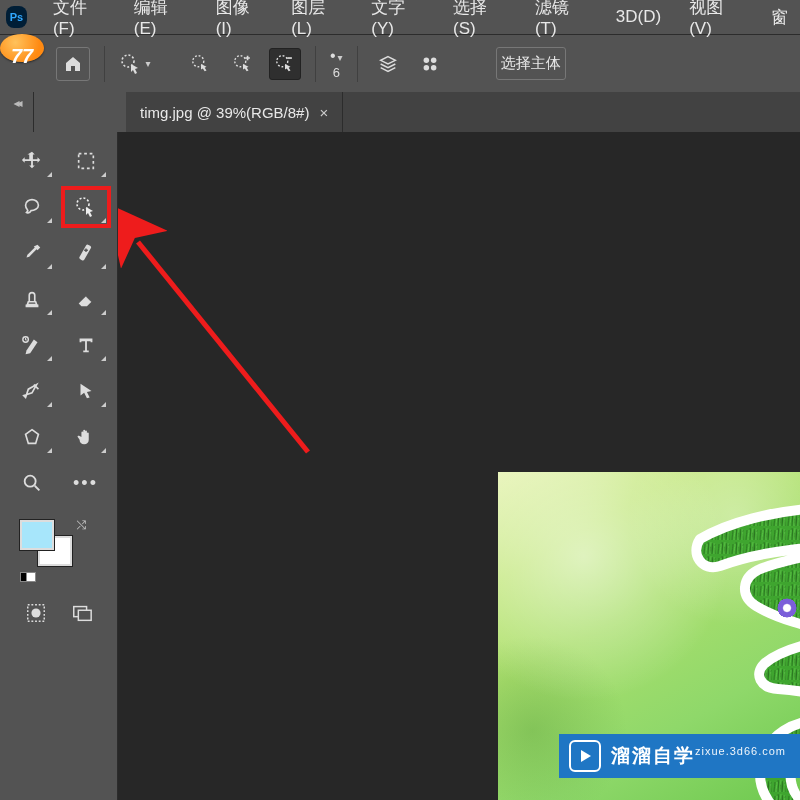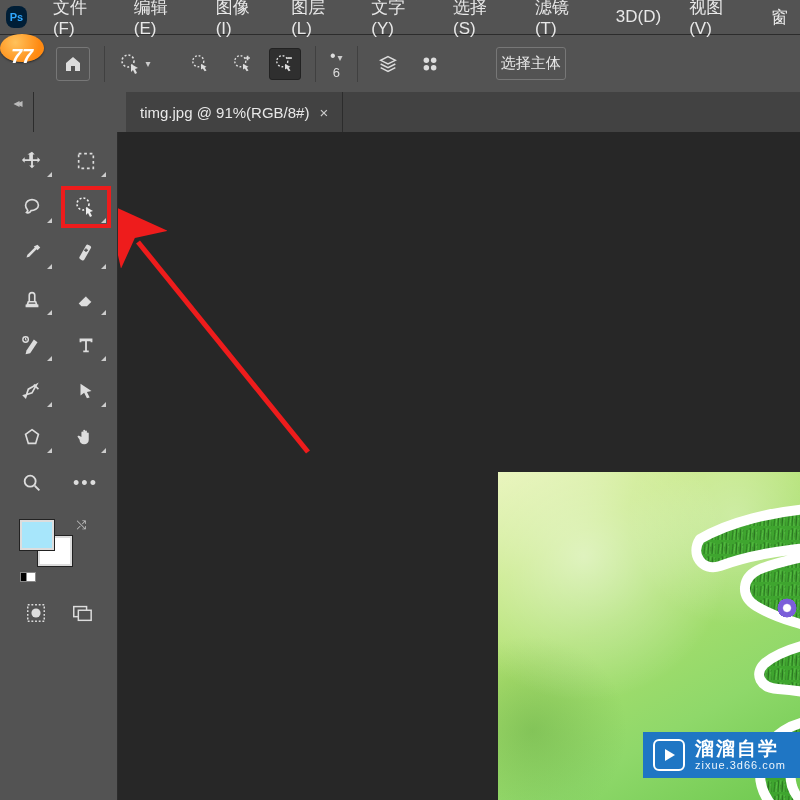--- a/index.html
+++ b/index.html
@@ -250,21 +250,21 @@
     padding: 6px 14px 6px 10px;
     gap: 10px;
     z-index: 30;
   }
   .wm-logo {
     width: 32px; height: 32px;
     border: 2px solid #fff;
     border-radius: 6px;
     display:flex;align-items:center;justify-content:center;
   }
-  .wm-text { display:flex; flex-direction:column; line-height:1.15;}
+  .wm-text { display:flex; flex-direction:row; line-height:1.15;}
   .wm-cn { font-size:19px; font-weight:600; letter-spacing:2px;}
   .wm-en { font-size:11px; letter-spacing:1px; opacity:0.92;}
 
 </style>
 </head>
 <body>
 
 <div class="menubar">
   <div class="ps-logo">Ps</div>
   <div class="menu-item">文件(F)</div>
@@ -343,21 +343,21 @@
   <div style="width:30px"></div>
   <div class="btn-rect">选择主体</div>
 </div>
 
 <div class="tabsbar">
   <div class="panel-collapse">
       <span>◂◂</span>
     </div>
   <div class="tabs-spacer"></div>
   <div class="doc-tab">
-    <span>timg.jpg @ 91%(RGB/8#)</span>
+    <span>timg.jpg @ 39%(RGB/8#)</span>
     <span class="close">×</span>
   </div>
 </div>
 
 <div class="main">
 
   <div class="toolbox">
     <div class="tool-grid">
       <div class="tool">
           <svg width="22" height="22" viewBox="0 0 24 24">

